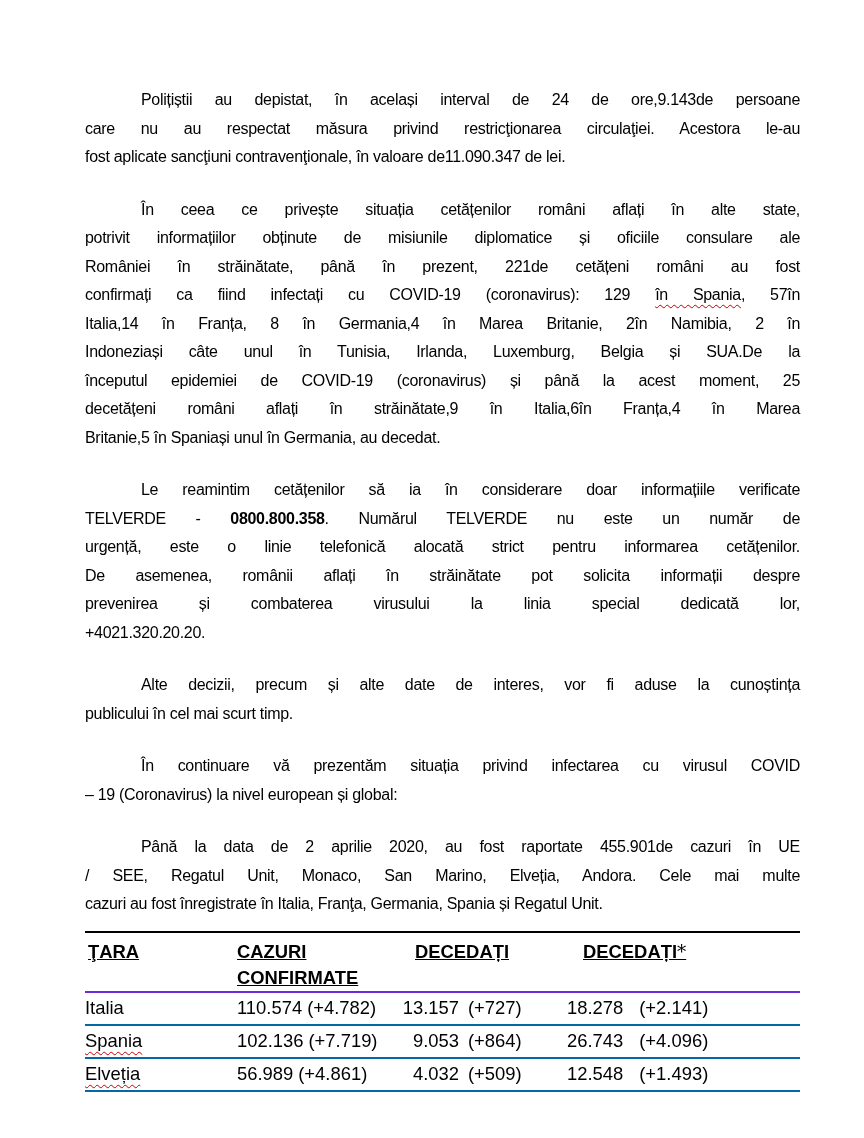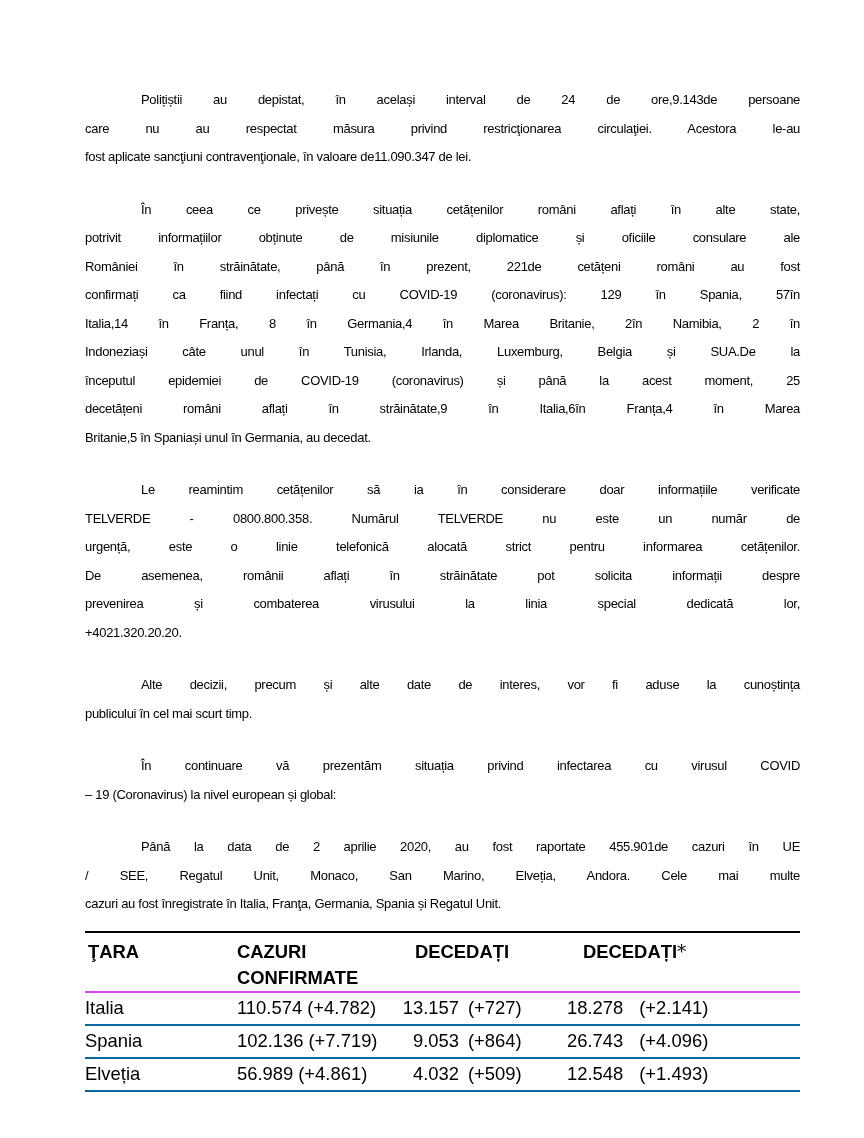--- a/index.html
+++ b/index.html
@@ -20,33 +20,34 @@
     height: 1138px;
     padding: 86px 64px 0 85px;
     background: #ffffff;
   }
   
   .para { margin: 24px 0 0 0; }
   .para:first-child { margin-top: 0; }
   .line {
     height: 28.5px;
     line-height: 28.5px;
-    font-size: 13px;
+    font-size: 16px;
     letter-spacing: -0.3px;
     white-space: nowrap;
     text-align: left;
   }
   .line.just {
     text-align: justify;
     text-align-last: justify;
     white-space: normal;
   }
   .line.first { padding-left: 56px; }
-  .bold { font-weight: normal; }
+  .bold { font-weight: bold; }
   .wavy {
+    text-decoration: underline;
     text-decoration-style: wavy;
     text-decoration-color: #c40000;
     text-decoration-thickness: 1px;
     text-underline-offset: 4px;
   }
   
   table.stats {
     margin-top: 12px;
     width: 715px;
     border-collapse: collapse;
@@ -57,22 +58,23 @@
   table.stats col.c1 { width: 152px; }
   table.stats col.c2 { width: 160px; }
   table.stats col.c3 { width: 170px; }
   table.stats col.c4 { width: 233px; }
   table.stats th {
     font-weight: bold;
     text-align: left;
     vertical-align: top;
     padding: 6px 0 0 0;
     height: 50px;
-    border-bottom: 2px solid #d946ef;
+    border-bottom: 2px solid #6d28d9;
     line-height: 26px;
+    text-decoration: underline;
   }
   table.stats th.c1 { padding-left: 3px; }
   table.stats th.c3 { padding-left: 18px; }
   table.stats th.c4 { padding-left: 16px; }
   .marker { font-weight: normal; font-family: "DejaVu Serif", serif; }
   table.stats td {
     height: 31px;
     padding: 0;
     vertical-align: middle;
     border-bottom: 2px solid #0369a1;

